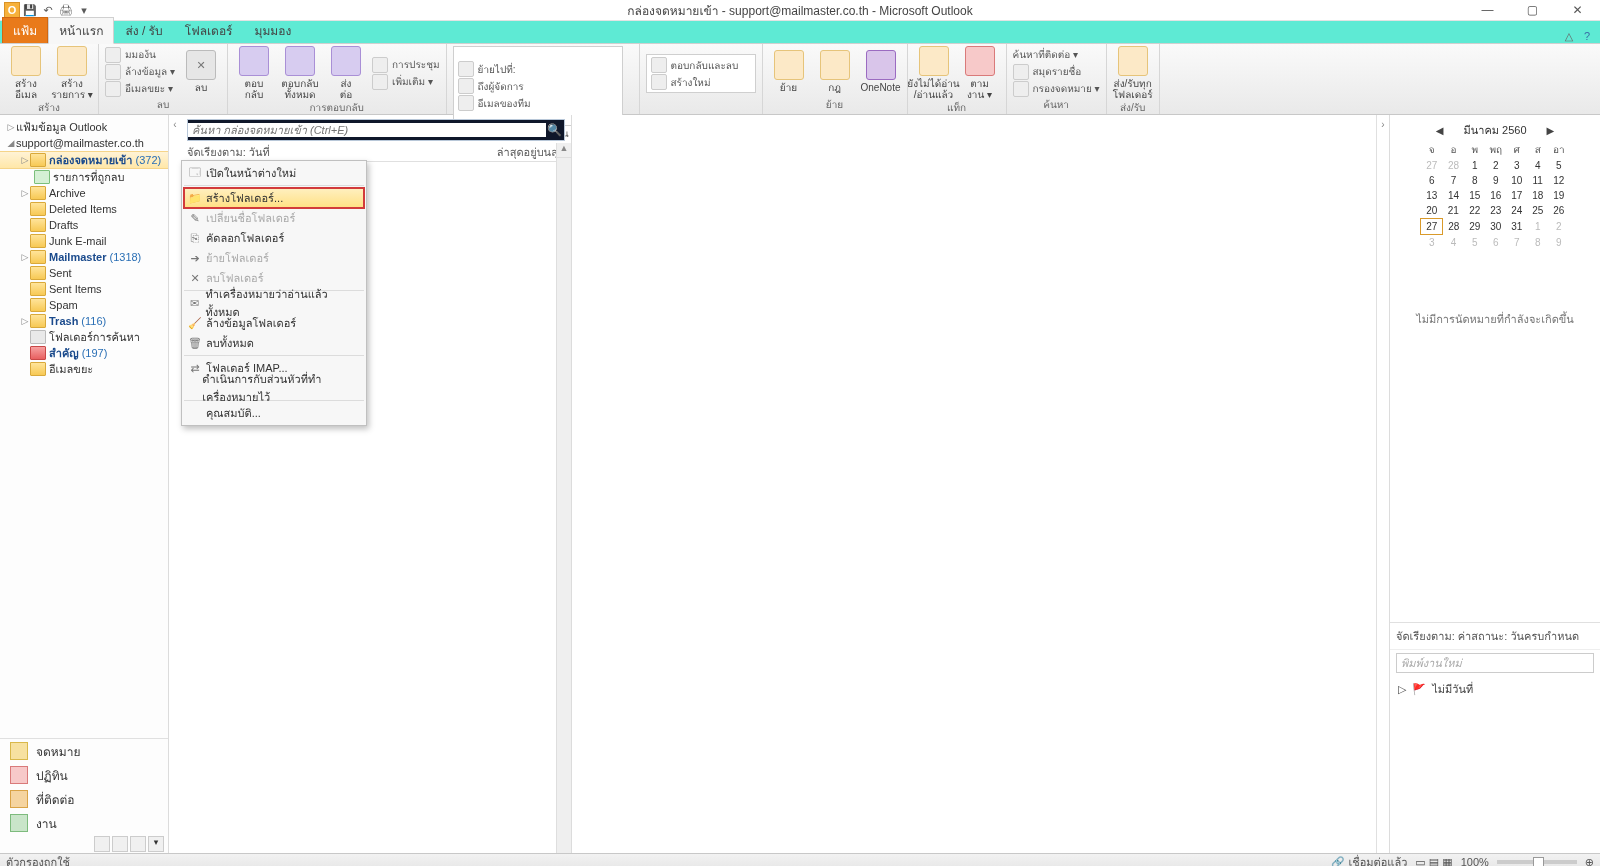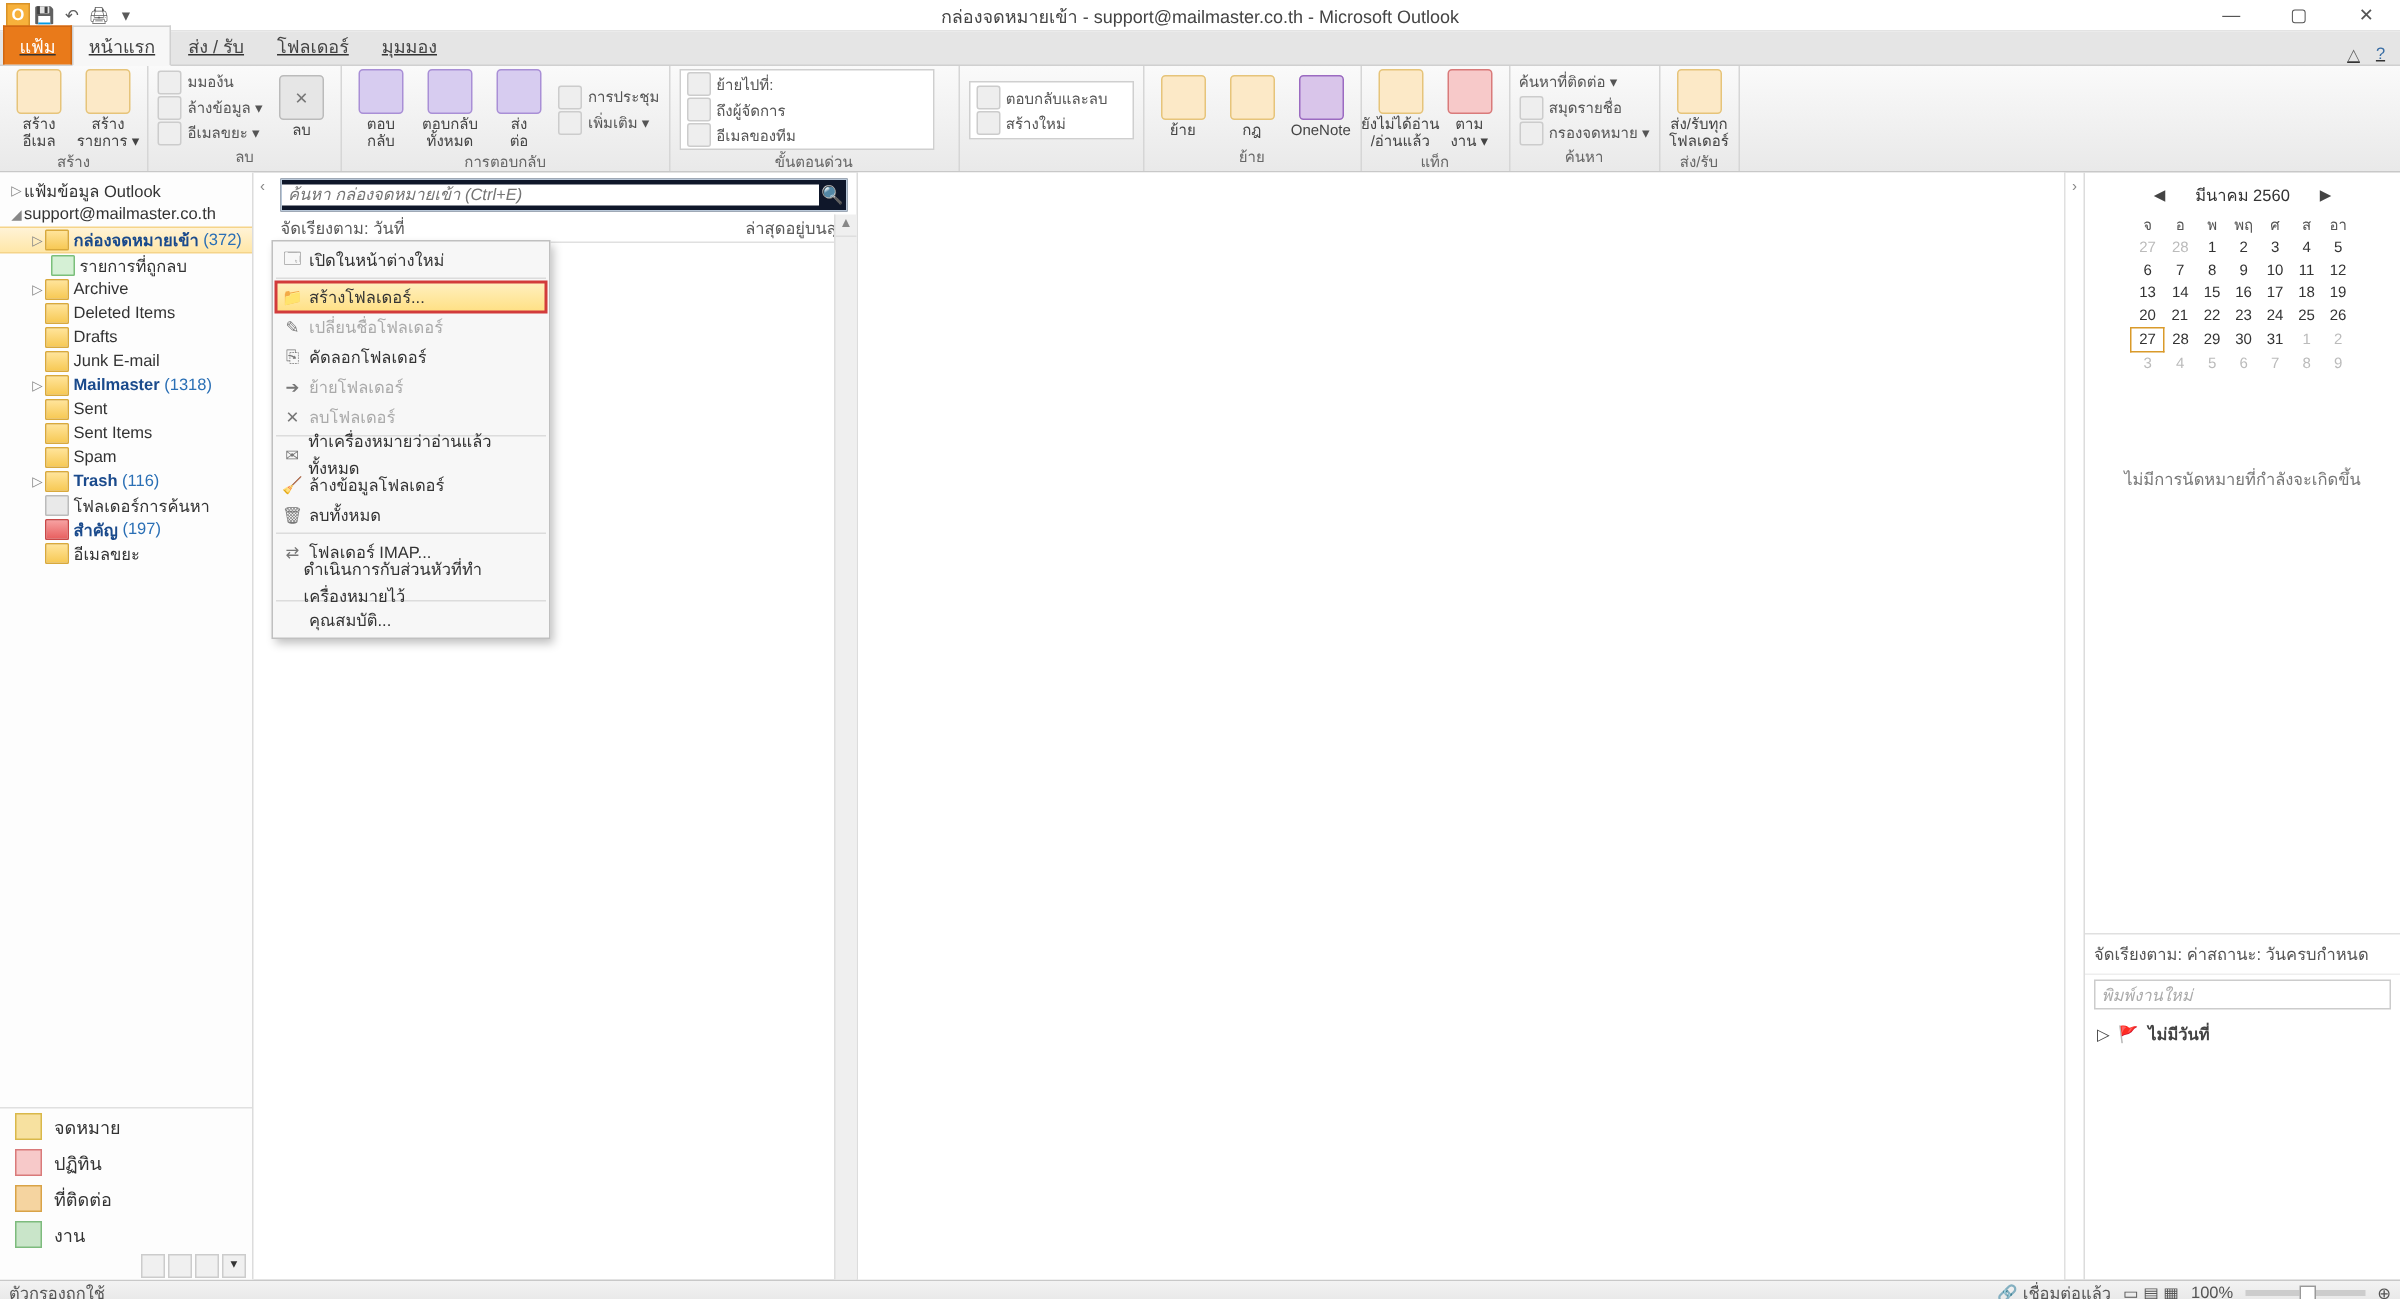--- a/index.html
+++ b/index.html
@@ -58,25 +58,24 @@
   justify-content: center;
   font-size: 12px;
   color: #555;
 }
 
 
 .tabsrow {
   height: 22px;
   display: flex;
   align-items: flex-end;
-  background: #e5e5e5;
+  background: #5eead4;
   border-bottom: 1px solid #d0d0d0;
   padding-left: 2px;
   position: relative;
-  text-decoration: underline;
 }
 .tabsrow .tab {
   padding: 3px 10px 3px 10px;
   font-size: 12px;
   color: #444;
   border: 1px solid transparent;
   border-bottom: none;
   cursor: pointer;
 }
 .tabsrow .tab.file {
@@ -582,21 +581,21 @@
             <span class="smic"></span>
             <span>เพิ่มเติม ▾</span>
           </div>
       </div>
     </div>
     <div class="label">การตอบกลับ</div>
   </div>
 
   <div class="rgroup" style="width:180px;">
     <div class="controls">
-      <div class="vert" style="border:1px solid #cfcfcf;background:#fff;padding:1px 4px;width:160px;">
+      <div class="vert" style="border:1px solid #cfcfcf;background:#fff;padding:14px 4px;width:160px;">
         <div class="smallrow">
             <span class="smic"></span>
             <span>ย้ายไปที่:</span>
           </div>
         <div class="smallrow">
             <span class="smic"></span>
             <span>ถึงผู้จัดการ</span>
           </div>
         <div class="smallrow">
             <span class="smic"></span>
@@ -948,21 +947,21 @@
         </tbody>
     </table>
     <div class="noappt">ไม่มีการนัดหมายที่กำลังจะเกิดขึ้น</div>
 
     <div class="tasksec" style="height:230px;">
       <div class="thdr">จัดเรียงตาม: ค่าสถานะ: วันครบกำหนด</div>
       <div class="tinput">พิมพ์งานใหม่</div>
       <div class="tgroup">
         <span>▷</span>
           <span class="flag">🚩</span>
-          <span style="font-weight:bold;">ไม่มีวันที่</span>
+          <span style="font-weight:normal;">ไม่มีวันที่</span>
       </div>
     </div>
   </div>
 </div>
 
 <div class="statusbar">
   <span>ตัวกรองถูกใช้</span>
   <div class="right">
     <span>🔗 <span>เชื่อมต่อแล้ว</span></span>
     <span>▭ ▤ ▦</span>

